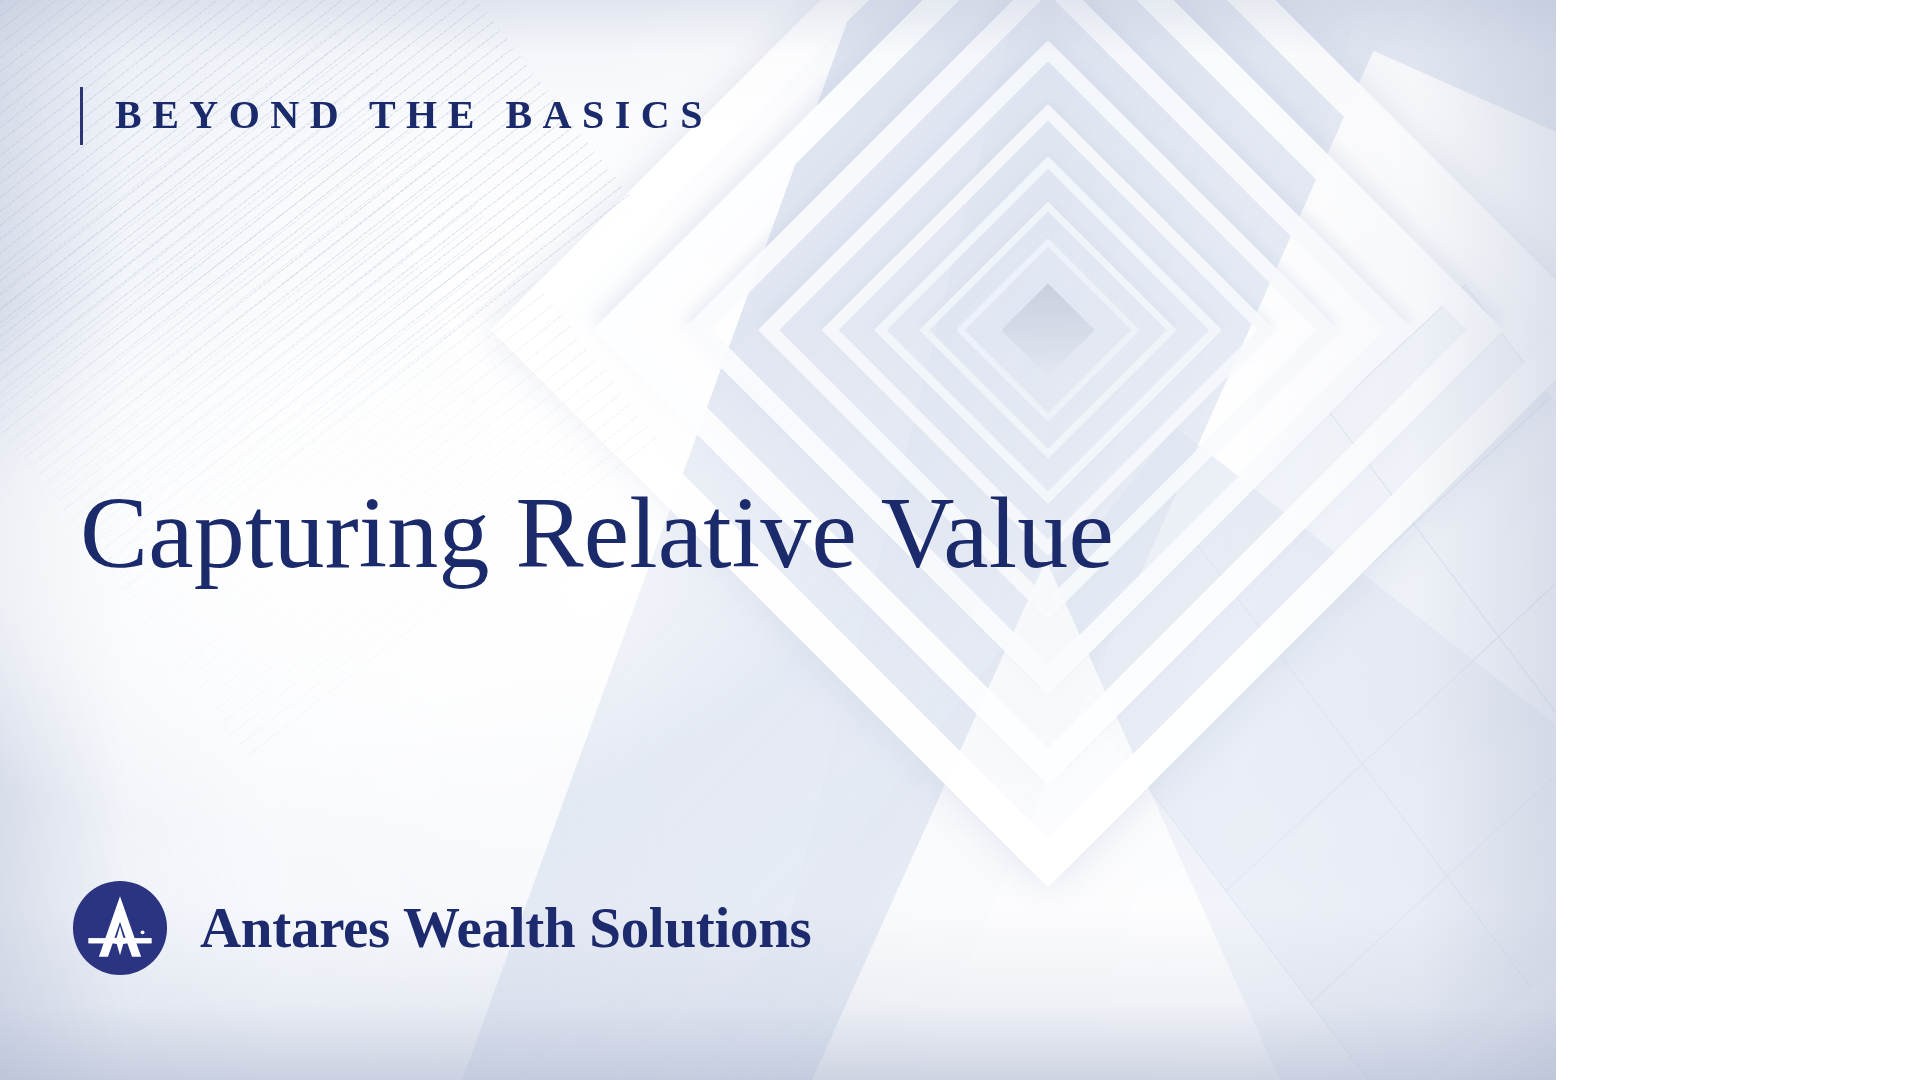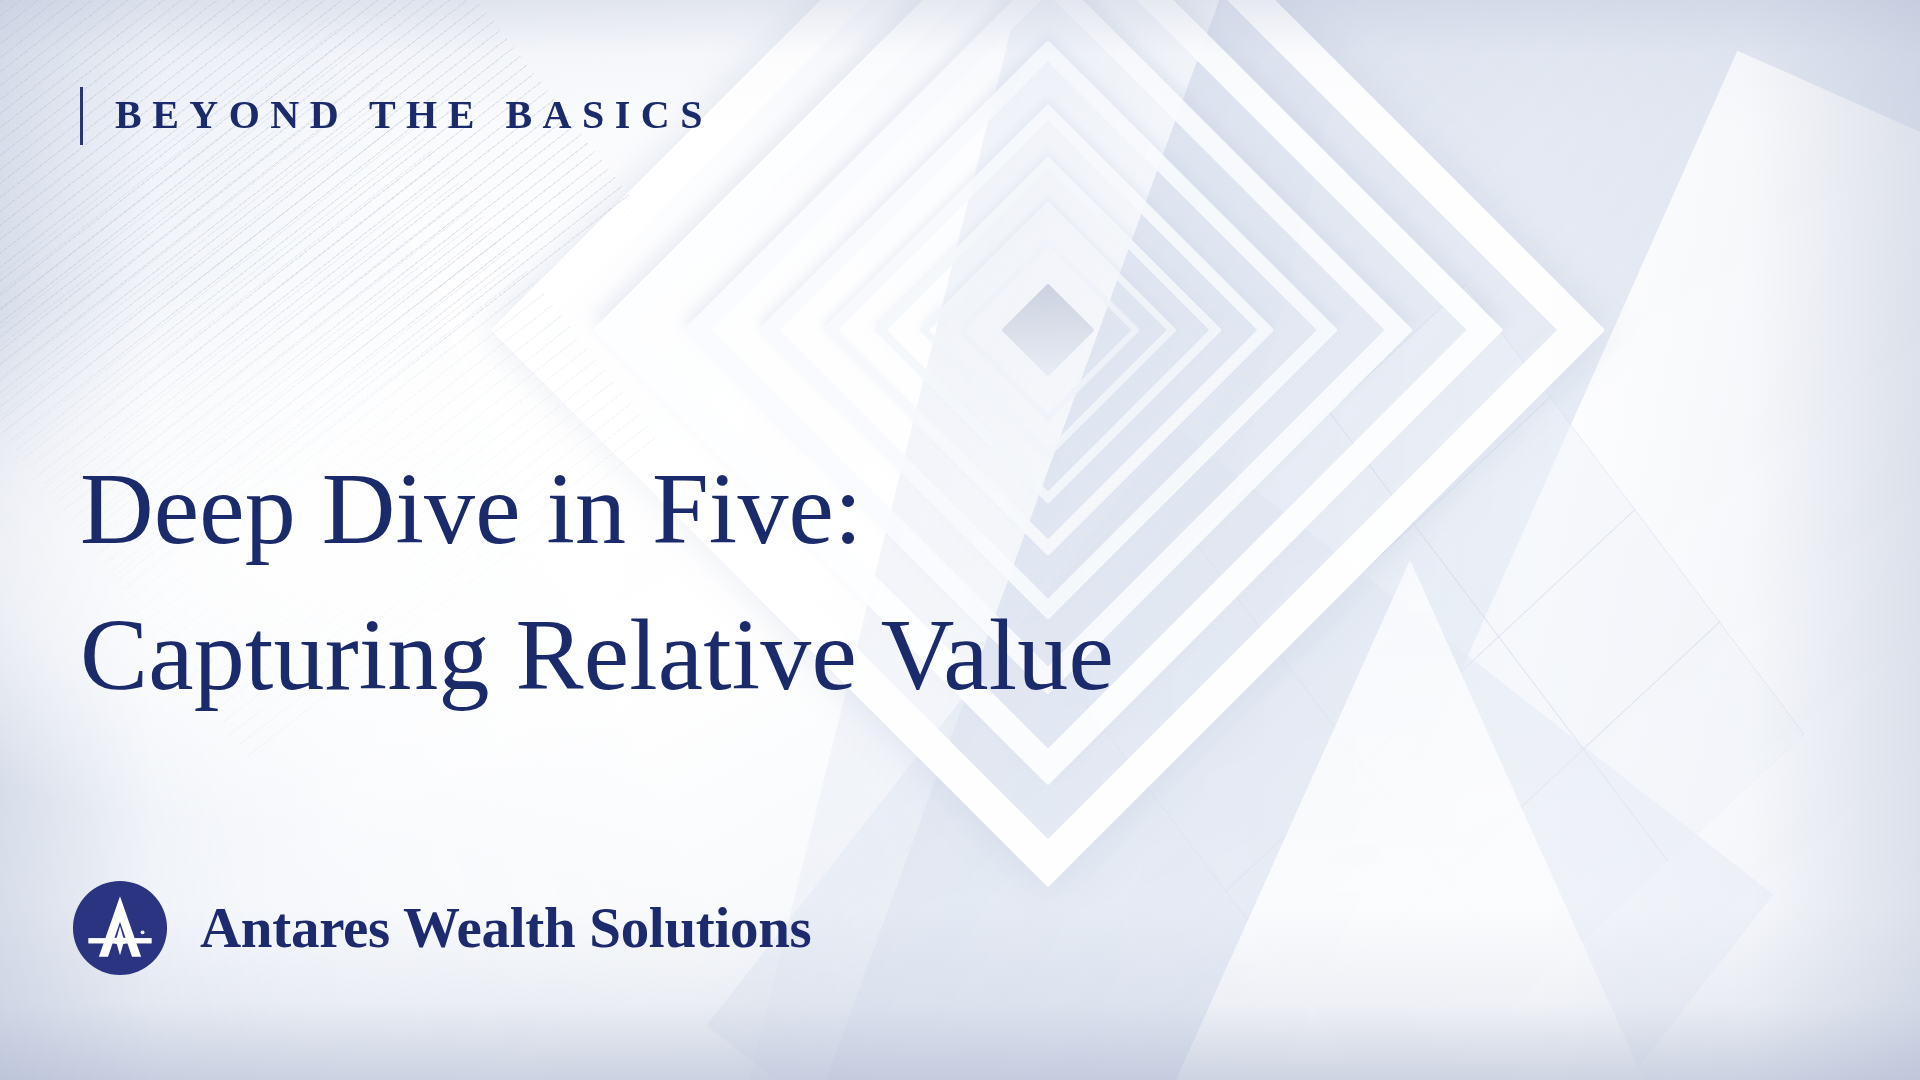--- a/index.html
+++ b/index.html
@@ -5,21 +5,21 @@
   html, body {
     margin: 0; padding: 0;
     width: 1920px; height: 1080px;
     overflow: hidden;
     background: #ffffff;
     font-family: "Liberation Serif", serif;
   }
 
   #slide {
     position: relative;
-    width: 1920px;
+    width: 1556px;
     height: 1080px;
     overflow: hidden;
     background: #f4f6fa;
   }
 
   
   .bg-layer { position: absolute; inset: 0; pointer-events: none; }
 
   
   .bg-base {
@@ -241,21 +241,20 @@
   <div class="text-glow"></div>
 
   <div class="content">
 
     <div class="eyebrow-wrap">
       <div class="eyebrow-rule"></div>
       <div class="eyebrow-text">BEYOND THE BASICS</div>
     </div>
 
     <h1 class="headline">
-      <span class="line line-1">Deep Dive in Five:</span>
       <span class="line line-2">Capturing Relative Value</span>
     </h1>
 
     <div class="brand">
       <div class="brand-mark">
         <svg viewBox="0 0 100 100" width="96" height="96" aria-hidden="true">
           <circle cx="50" cy="50" r="49" fill="#2a3480"></circle>
 
           <path d="M50 17 L72 80 L62.5 80 L50 43.5 L37.5 80 L28 80 Z" fill="#ffffff"></path>
 

